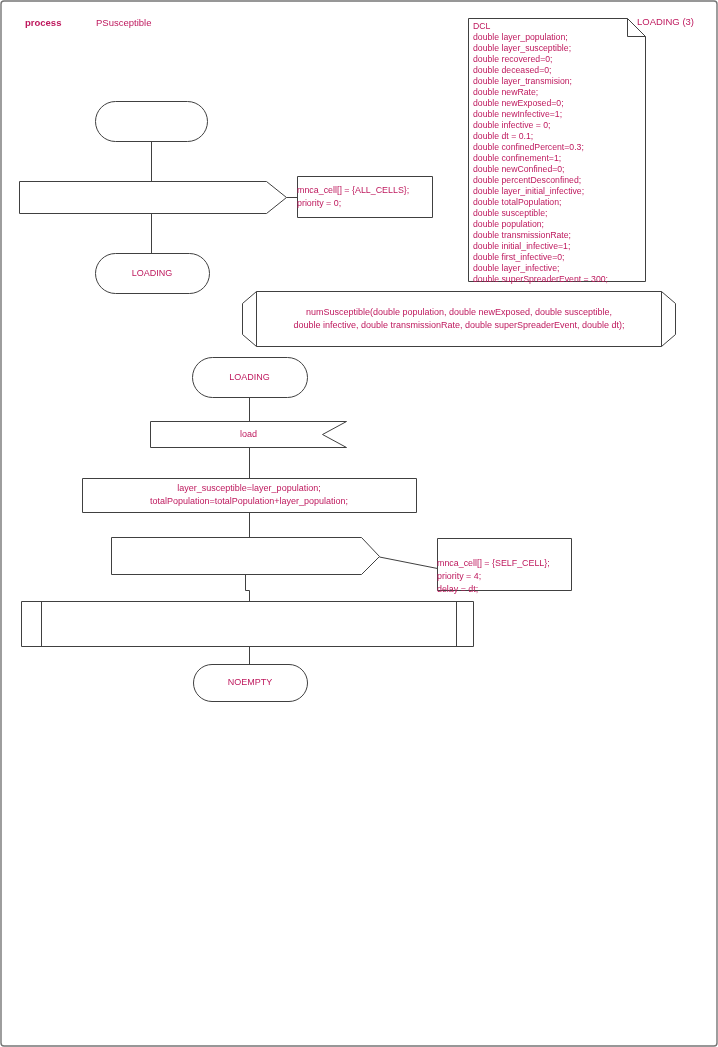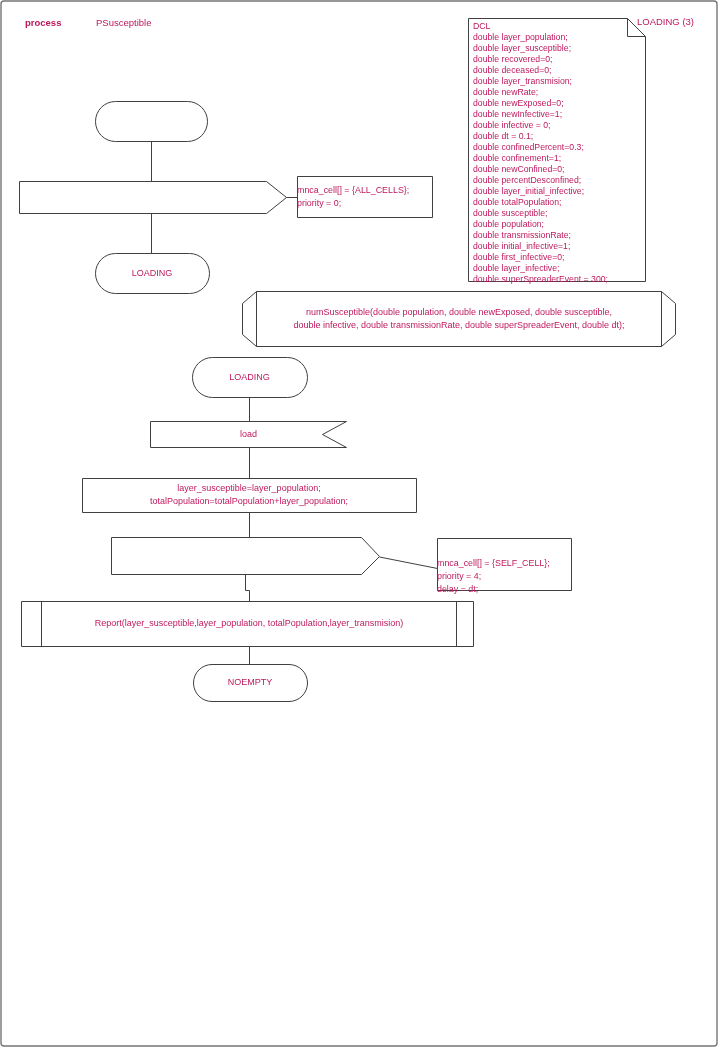--- a/index.html
+++ b/index.html
@@ -120,17 +120,16 @@
 
   <div class="txt lbl center" style="left:150px; top:421px; width:197px; height:26px;">load</div>
 
   <div class="txt twoline center" style="left:82px; top:478px; width:334px; height:34px;">layer_susceptible=layer_population;
 totalPopulation=totalPopulation+layer_population;</div>
 
   <div class="txt comment-text" style="left:437px; top:538px; width:134px; height:52px;margin-top:12px;">mnca_cell[] = {SELF_CELL};
 priority = 4;
 delay = dt;</div>
 
-  <div class="txt lbl center" style="left:41px; top:601px; width:416px; height:45px;">Report(layer_susceptible,layer_population, totalPopulation,layer_transmision)</div>
 
   <div class="txt lbl center" style="left:193px; top:664px; width:114px; height:37px;">NOEMPTY</div>
 
 </div>
 
 </body></html>

